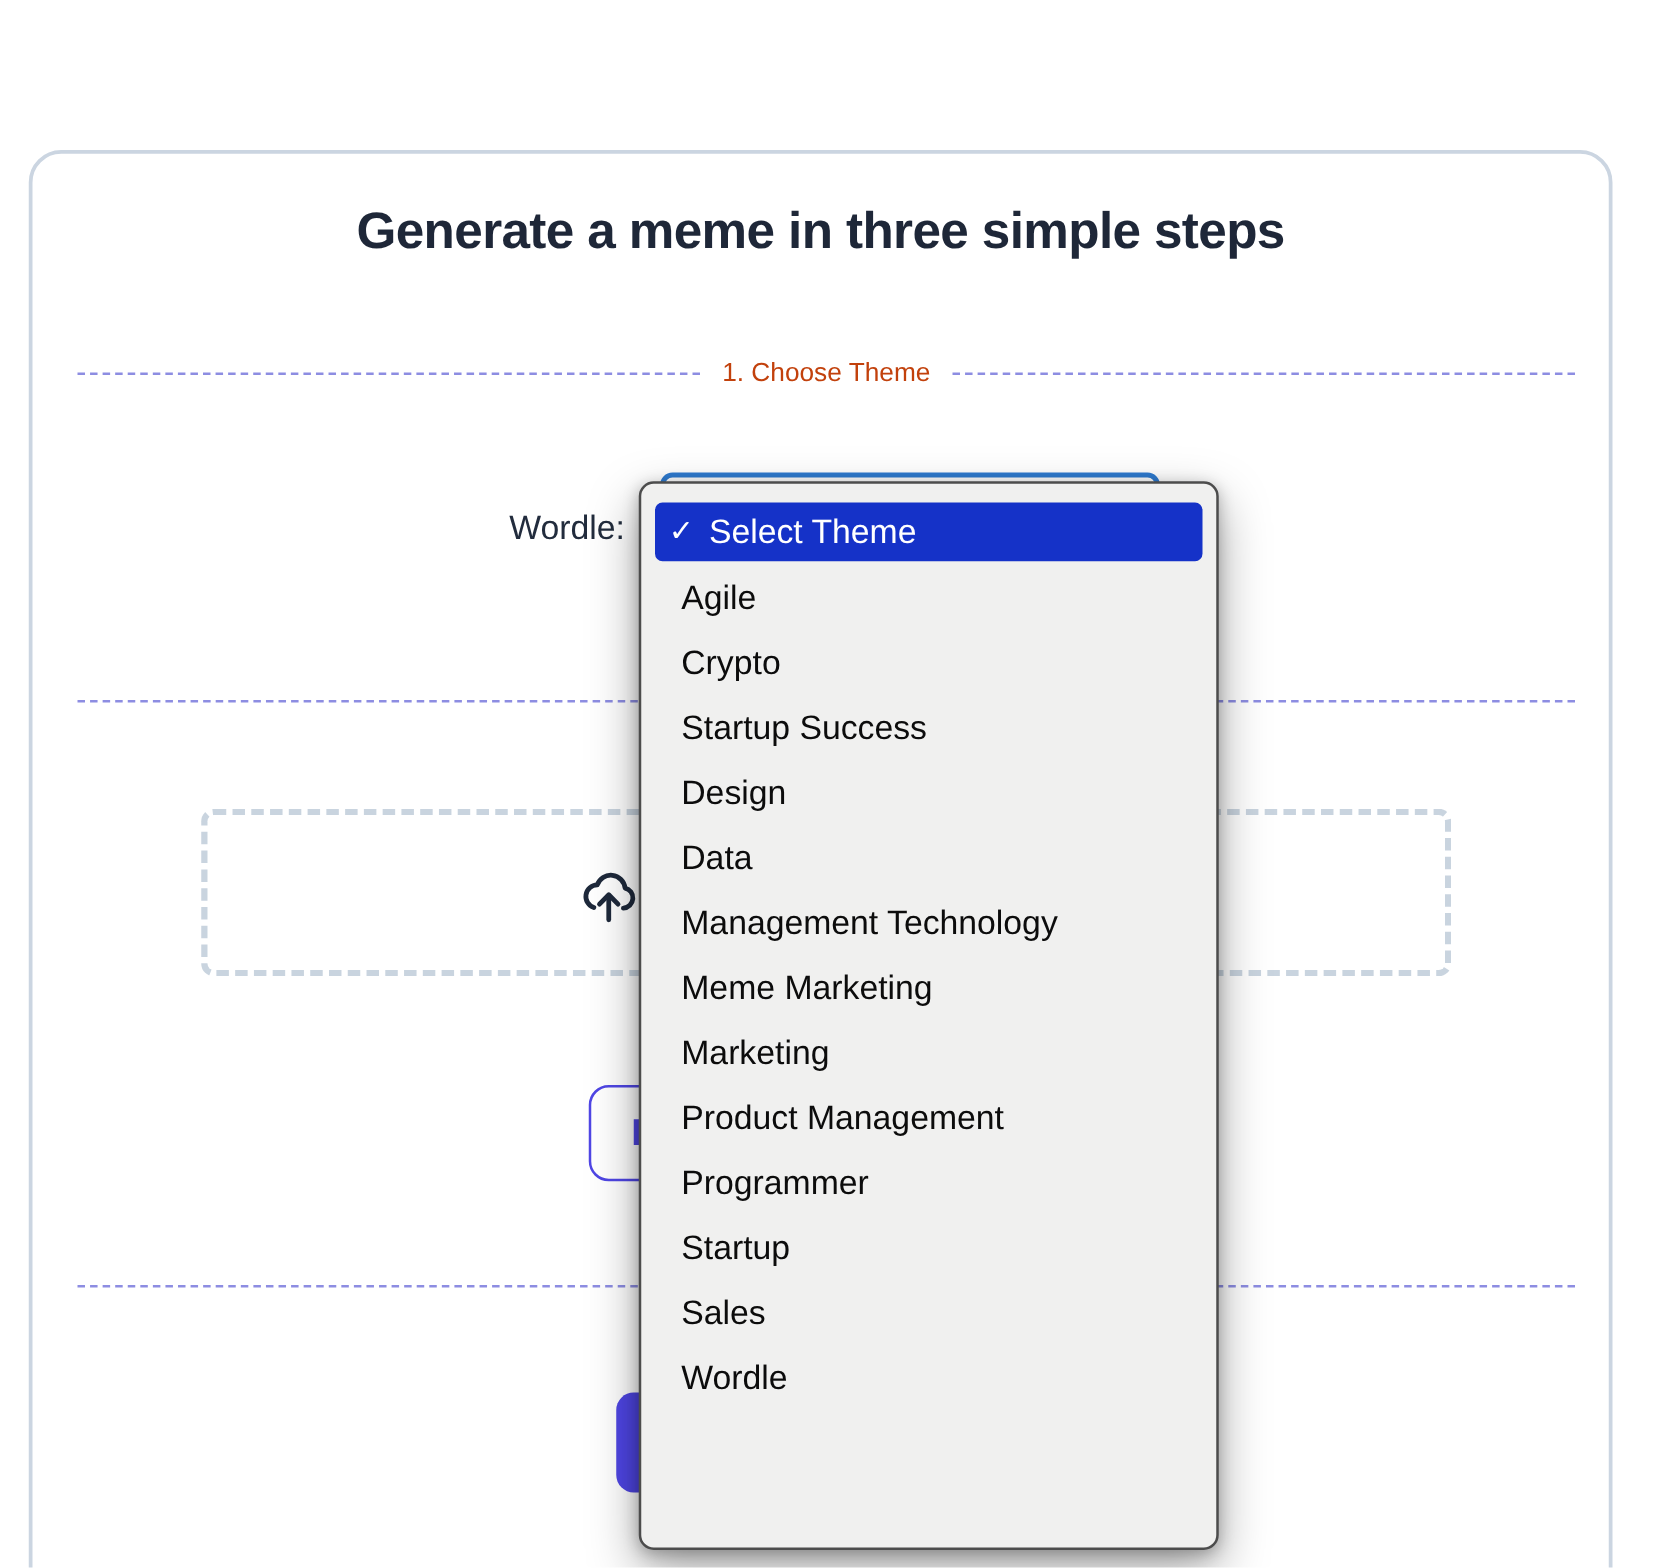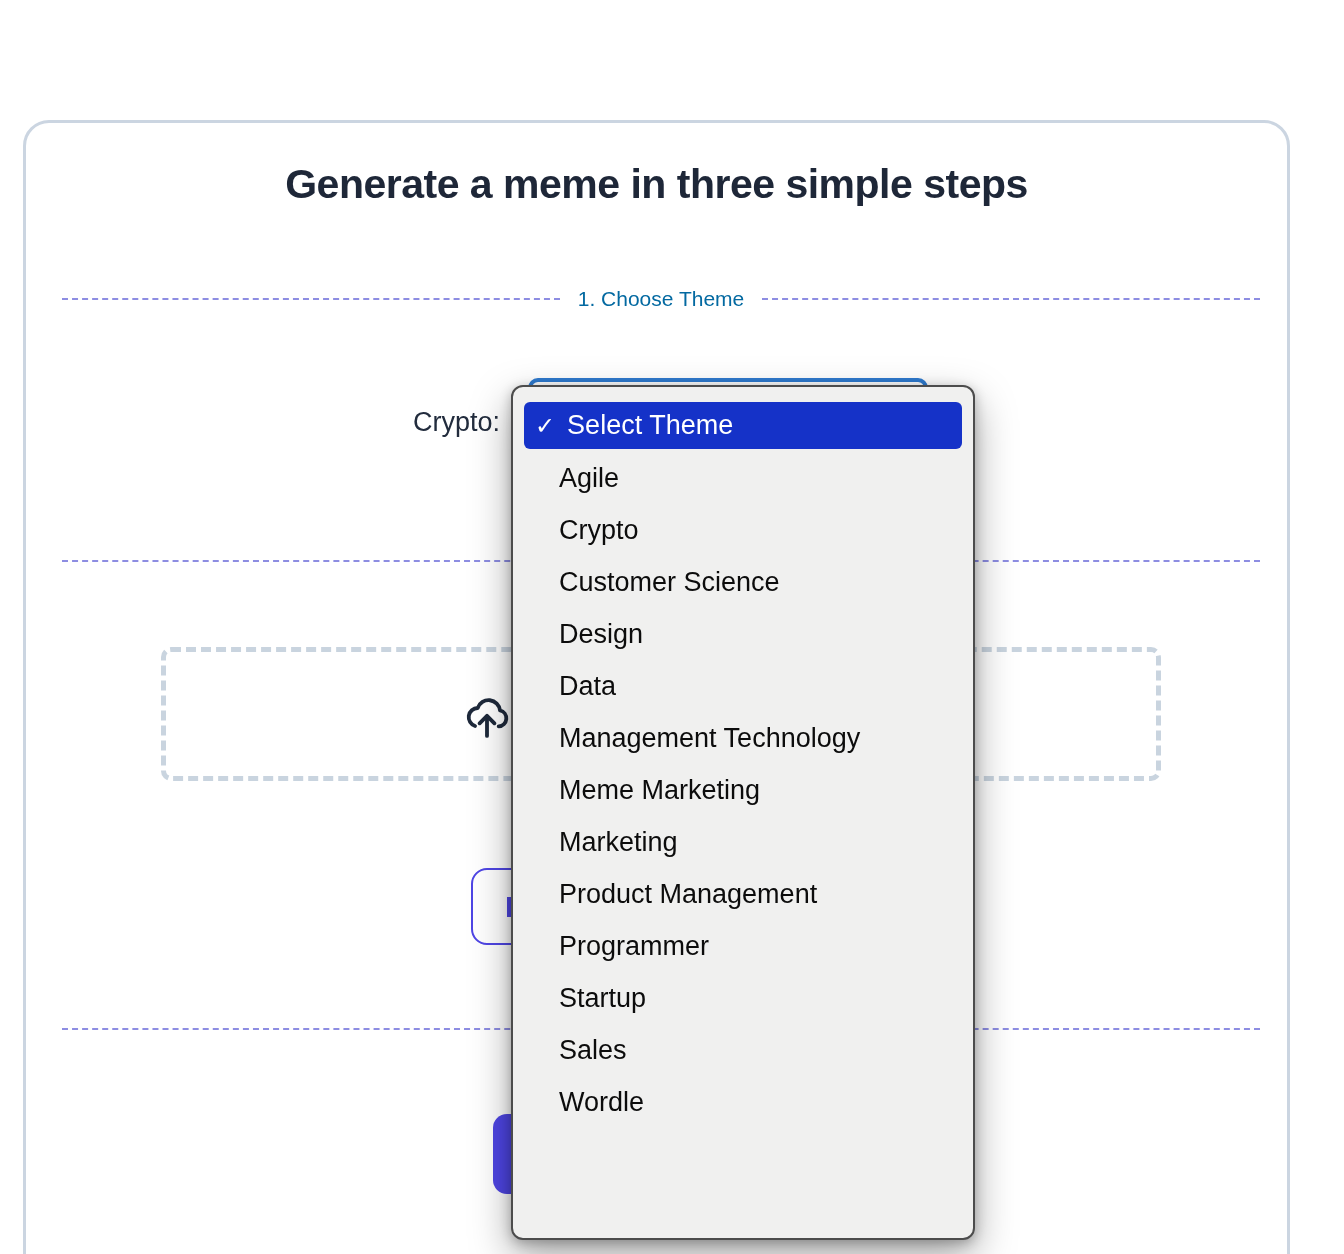--- a/index.html
+++ b/index.html
@@ -7,21 +7,21 @@
               font-family:"Liberation Sans", sans-serif; }
   .page { position:relative; width:1316px; height:1254px; background:#fff; }
 
   .card { position:absolute; left:23px; top:120px; width:1267px; height:1300px;
           background:#fff; border:3px solid #cbd5e1; border-radius:26px; }
 
   .title { position:absolute; left:0; top:38px; width:100%; text-align:center;
            font-size:41px; font-weight:700; letter-spacing:-0.5px; color:#1e2738; }
 
   .divider { position:absolute; left:36px; width:1198px; height:30px;
-             display:flex; align-items:center; color:#0369a1; font-size:21px; }
+             display:flex; align-items:center; color:#c2410c; font-size:21px; }
   .divider::before, .divider::after { content:""; flex:1; border-top:2px dashed #8d8de2; }
   .divider .divider-label { padding:0 18px; white-space:nowrap; }
   .divider.no-label::before, .divider.no-label::after { border-top:2px dashed #8d8de2; }
   .d1 { top:161px; }
   .d2 { top:423px; }
   .d3 { top:891px; }
 
   .theme-label { position:absolute; left:364px; top:284px; width:110px; text-align:right;
                  font-size:27px; color:#222c3d; }
 
@@ -41,39 +41,39 @@
 
   .solid-btn { position:absolute; left:467px; top:991px; width:340px; height:80px;
                background:#4f46e5; border:none; border-radius:14px; cursor:pointer; }
 
   
   .dropdown { position:absolute; left:511px; top:385px; width:464px; height:855px;
               background:#f0f0ef; border:2.5px solid #4c4c4c; border-radius:12px;
               box-shadow:0 16px 40px rgba(0,0,0,0.35), 0 3px 12px rgba(0,0,0,0.25);
               z-index:10; padding-top:13px; overflow:hidden; }
   .dd-row { height:52px; line-height:52px; font-size:27px; color:#0c0c0c;
-            padding-left:46px; white-space:nowrap; cursor:default; }
+            padding-left:32px; white-space:nowrap; cursor:default; }
   .dd-row.selected { height:47px; line-height:47px; margin:2px 11px 3px 11px;
             padding-left:11px; border-radius:6px; background:#1532c8; color:#ffffff;
             display:flex; align-items:center; }
   .dd-row.selected .check { font-size:24px; margin-right:12px; }
 </style>
 </head>
 <body>
 
 <div class="page">
   <div class="card">
 
     <div class="title">Generate a meme in three simple steps</div>
 
     <div class="divider d1">
       <span class="divider-label">1. Choose Theme</span>
     </div>
 
-    <div class="theme-label">Crypto:</div>
+    <div class="theme-label">Wordle:</div>
 
     <div class="select-ring"></div>
 
     <div class="divider d2 no-label"></div>
 
     <div class="upload-box">
       <svg class="cloud-icon" viewBox="0 0 24 24" fill="none" stroke="#1e293b" stroke-width="1.7" stroke-linecap="round" stroke-linejoin="round">
         <path d="M17.2 15.3a3.6 3.6 0 0 0 .6-7.1 5.1 5.1 0 0 0-9.9-1.1 4.1 4.1 0 0 0-1.2 8"></path>
         <path d="M12 19.5v-8.6"></path>
         <path d="M8.7 13.9 12 10.6l3.3 3.3"></path>
@@ -91,21 +91,21 @@
   </div>
 
   <div class="dropdown">
     <div id="dropdown-list">
         <div class="dd-row selected">
           <span class="check">✓</span>
           <span>Select Theme</span>
         </div>
         <div class="dd-row"><span>Agile</span></div>
         <div class="dd-row"><span>Crypto</span></div>
-        <div class="dd-row"><span>Customer Science</span></div>
+        <div class="dd-row"><span>Startup Success</span></div>
         <div class="dd-row"><span>Design</span></div>
         <div class="dd-row"><span>Data</span></div>
         <div class="dd-row"><span>Management Technology</span></div>
         <div class="dd-row"><span>Meme Marketing</span></div>
         <div class="dd-row"><span>Marketing</span></div>
         <div class="dd-row"><span>Product Management</span></div>
         <div class="dd-row"><span>Programmer</span></div>
         <div class="dd-row"><span>Startup</span></div>
         <div class="dd-row"><span>Sales</span></div>
         <div class="dd-row"><span>Wordle</span></div>

